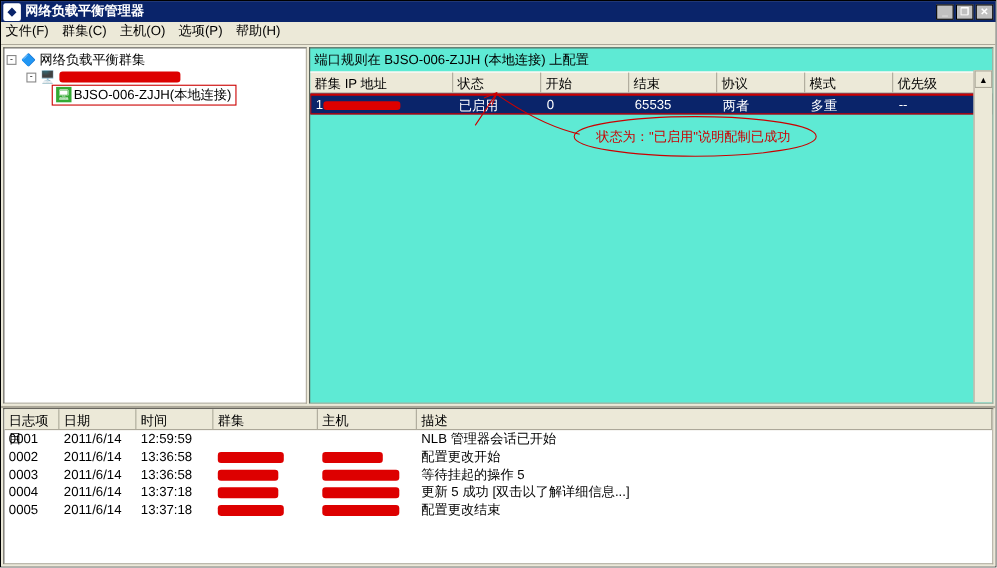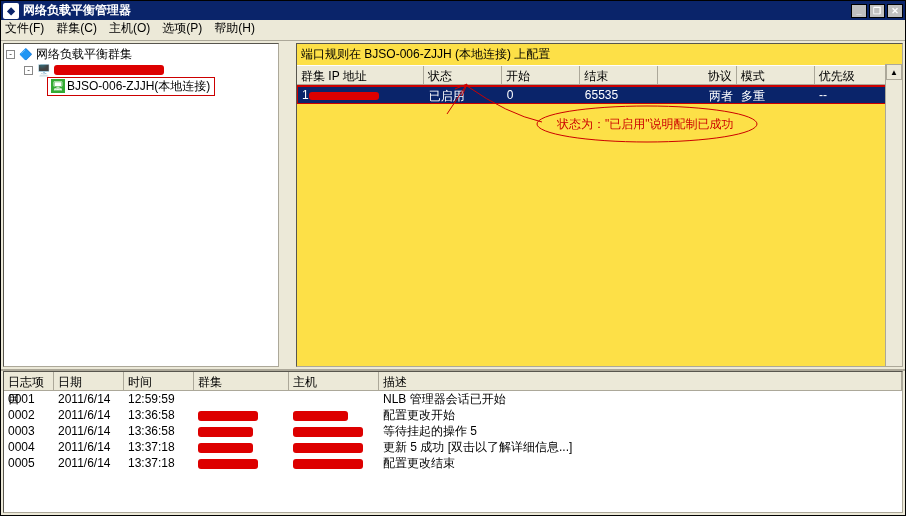--- a/index.html
+++ b/index.html
@@ -13,27 +13,27 @@
 .menuitem{cursor:default;}
 .body{flex:1;display:flex;flex-direction:column;background:#ece9d8;}
 .upper{flex:1;display:flex;border-bottom:2px solid #aca899;min-height:0;}
 .treepanel{width:274px;background:#fff;border:1px inset #aca899;margin:2px;overflow:auto;}
 .tree{padding:2px;}
 .ti{display:flex;align-items:center;height:16px;white-space:nowrap;}
 .exp{width:9px;height:9px;border:1px solid #888;margin-right:3px;display:flex;align-items:center;justify-content:center;font-size:8px;line-height:1;cursor:pointer;box-sizing:border-box;}
 .ticon{width:16px;height:16px;margin-right:2px;display:flex;align-items:center;justify-content:center;font-size:11px;}
 .redact{display:inline-block;height:10px;background:#d00;border-radius:3px;vertical-align:middle;}
 .selbox{border:1px solid #c00;padding:0 4px 0 0;display:inline-flex;align-items:center;}
-.rightpanel{flex:1;margin:2px 2px 2px 15px;border:1px inset #aca899;background:#fde047;position:relative;display:flex;flex-direction:column;overflow:hidden;}
+.rightpanel{flex:1;margin:2px 2px 2px 0;border:1px inset #aca899;background:#5eead4;position:relative;display:flex;flex-direction:column;overflow:hidden;}
 .ruleheader{padding:2px 4px;}
 .gridhead{display:flex;background:#ece9d8;border-top:1px solid #fff;border-bottom:1px solid #aca899;height:18px;}
 .gh{border-right:1px solid #aca899;padding:2px 4px;box-sizing:border-box;overflow:hidden;white-space:nowrap;}
 .gridrow{display:flex;background:#0a246a;color:#fff;height:16px;border:1px solid #c00;border-top:2px solid #c00;}
 .gc{padding:1px 4px;box-sizing:border-box;overflow:hidden;white-space:nowrap;}
-.c0{width:130px;}.c1{width:80px;}.c2{width:80px;}.c3{width:80px;}.c4{width:80px;text-align:right;}.c5{width:80px;}.c6{width:80px;}.c7{flex:1;}
+.c0{width:130px;}.c1{width:80px;}.c2{width:80px;}.c3{width:80px;}.c4{width:80px;}.c5{width:80px;}.c6{width:80px;}.c7{flex:1;}
 .annot{position:absolute;top:40px;left:150px;color:#c00;pointer-events:none;}
 .lower{height:140px;border:1px inset #aca899;margin:0 2px 2px 2px;background:#fff;display:flex;flex-direction:column;}
 .loghead{display:flex;background:#ece9d8;border-bottom:1px solid #aca899;height:18px;justify-content:space-between;}
 .lh{border-right:1px solid #aca899;padding:2px 4px;box-sizing:border-box;}
 .logbody{flex:1;overflow:auto;}
 .lr{display:flex;height:16px;align-items:center;}
 .lc{padding:0 4px;box-sizing:border-box;overflow:hidden;white-space:nowrap;}
 .l0{width:50px;}.l1{width:70px;}.l2{width:70px;}.l3{width:95px;}.l4{width:90px;}.l5{flex:1;}
 .scrollbar{position:absolute;right:0;top:20px;bottom:0;width:16px;background:#ece9d8;border-left:1px solid #aca899;}
 .sbtn{width:16px;height:16px;background:#ece9d8;border:1px solid #aca899;box-sizing:border-box;display:flex;align-items:center;justify-content:center;font-size:8px;}

